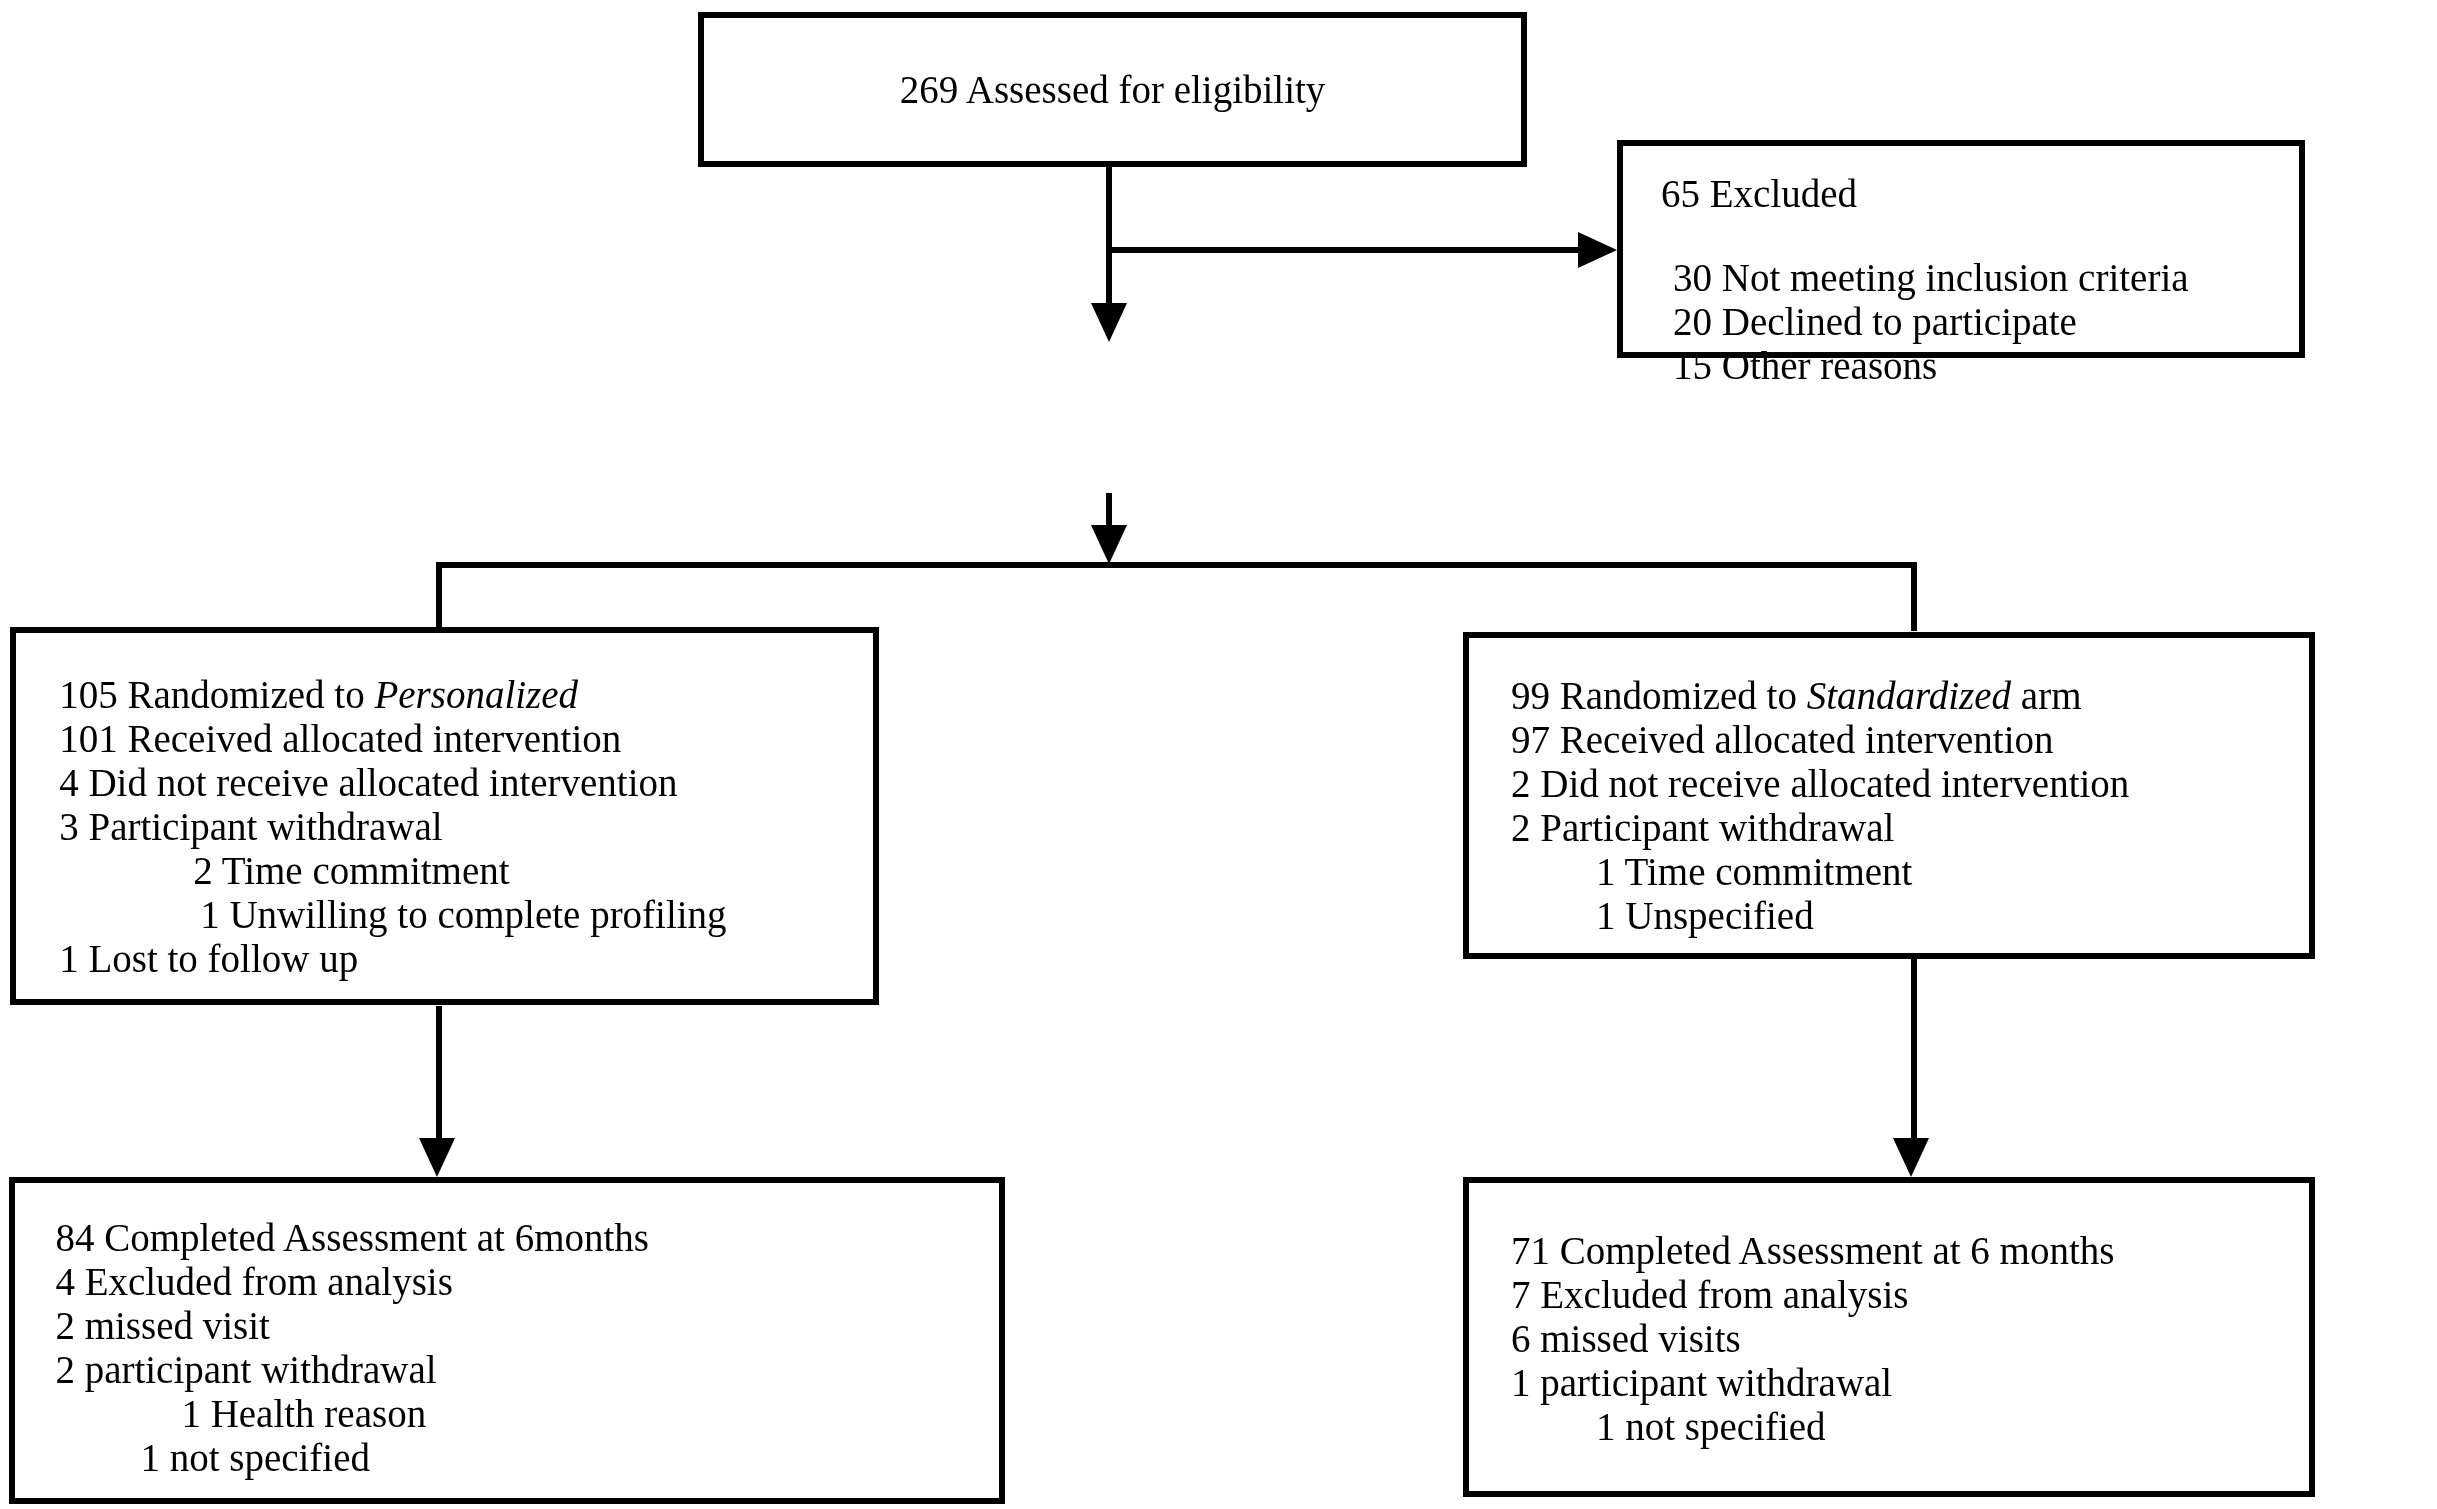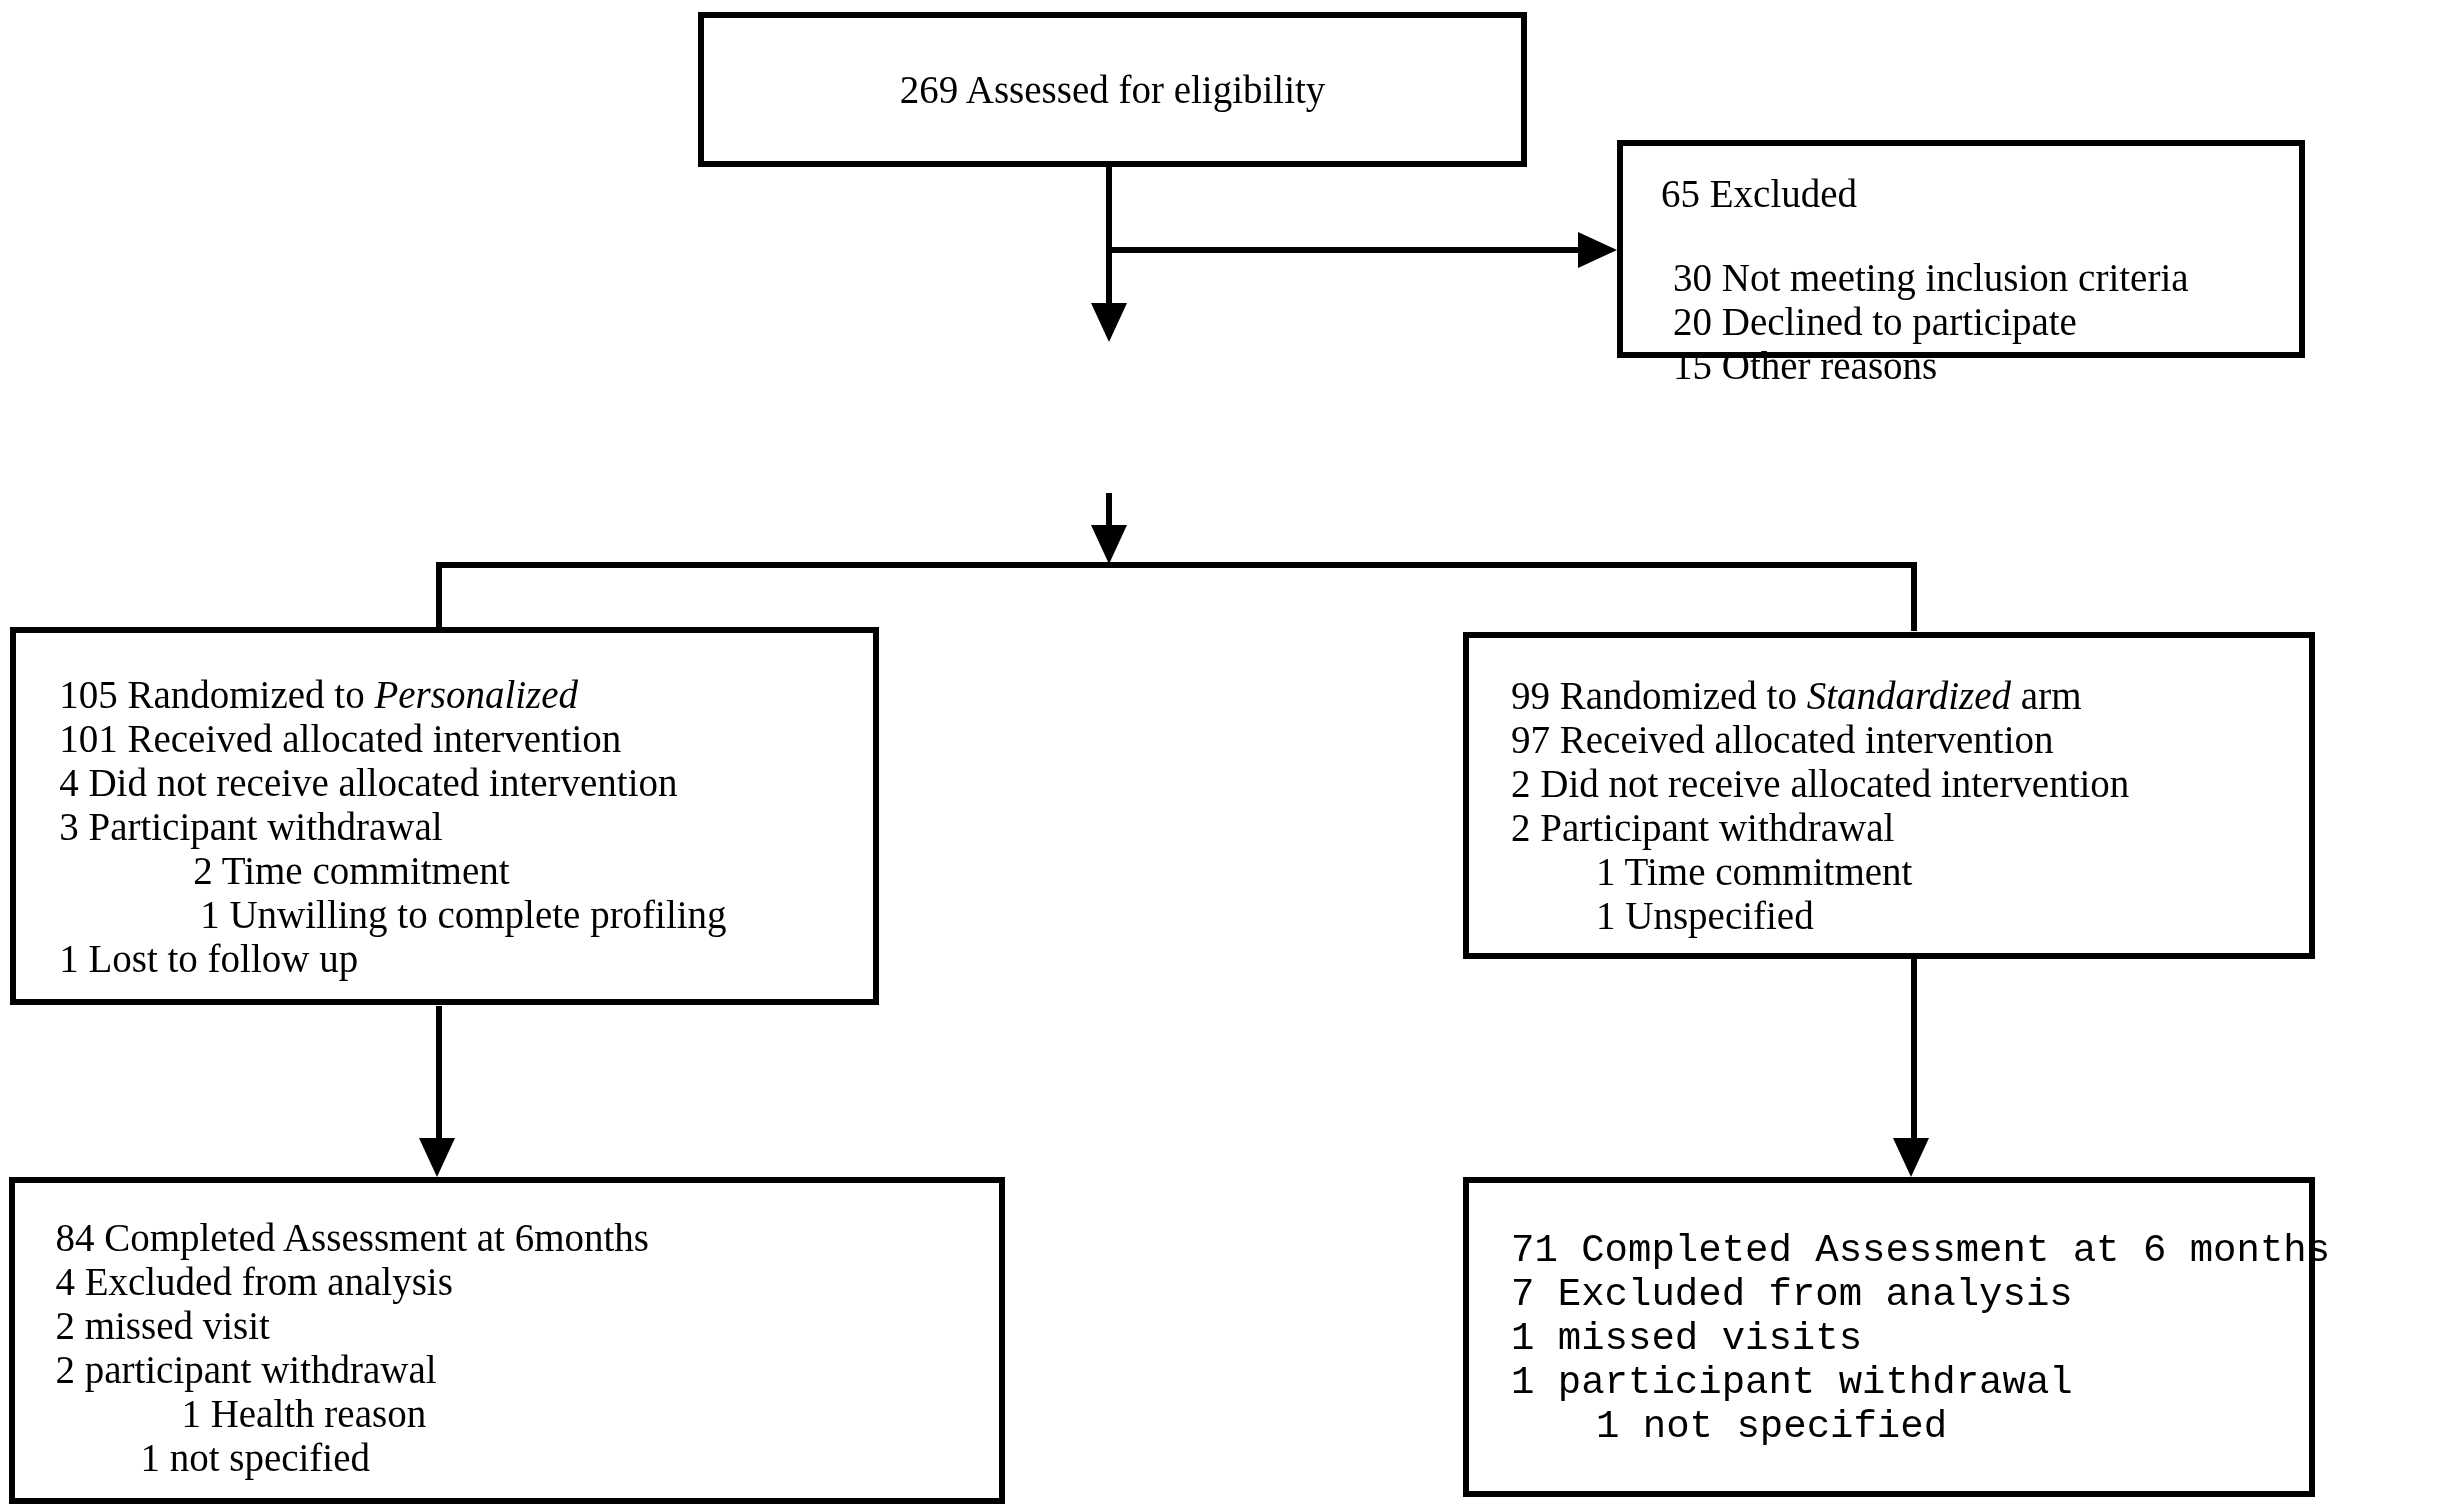--- a/index.html
+++ b/index.html
@@ -35,21 +35,21 @@
   .line{display:block;}
   .it{font-style:italic;}
 
   
   #box-eligibility        {left:698px;  top:12px;   width:829px;  height:155px;}
   #box-excluded           {left:1617px; top:140px;  width:688px;  height:218px; padding:25.6px 8.5px 0 38px;}
   #box-randomized         {left:698px;  top:343px;  width:825px;  height:150px;}
   #box-alloc-personalized {left:10.2px;   top:627px;  width:869px; height:378px; padding:40px 8.5px 0 43px;}
   #box-alloc-standardized {left:1463px; top:632px;  width:852px; height:327px; padding:36px 8.5px 0 42px;}
   #box-outcome-personalized{left:9.4px;  top:1177px; width:996px; height:327px; padding:33px 8.5px 0 40px;}
-  #box-outcome-standardized{left:1463px;top:1177px; width:852px; height:320px; padding:46px 8.5px 0 42px;font-family:Liberation Mono, monospace;}
+  #box-outcome-standardized{left:1463px;top:1177px; width:852px; height:320px; padding:46px 8.5px 0 42px;}
 
   
   .vline,.hline{position:absolute;background:var(--line);}
   #conn-v1     {left:1106px; top:167px;  width:6px;    height:136px;}
   #conn-h1     {left:1109px; top:247px;  width:469px;  height:6px;}
   #conn-v2     {left:1106px; top:493px;  width:6px;    height:32px;}
   #conn-split  {left:436px;  top:562px;  width:1481px; height:6px;}
   #conn-drop-l {left:436px;  top:564px;  width:6px;    height:63px;}
   #conn-drop-r {left:1911px; top:564px;  width:6px;    height:67px;}
   #conn-arrl   {left:436px;  top:1006px; width:6px;    height:132px;}
@@ -124,19 +124,19 @@
       <div class="line"><span>84 Completed Assessment at 6months</span></div>
       <div class="line"><span>4 Excluded from analysis</span></div>
       <div class="line"><span>2 missed visit</span></div>
       <div class="line"><span>2 participant withdrawal</span></div>
       <div class="line" style="margin-left: 126px;"><span>1 Health reason</span></div>
       <div class="line" style="margin-left: 85px;"><span>1 not specified</span></div>
     </div>
   <div class="box" id="box-outcome-standardized">
       <div class="line"><span>71 Completed Assessment at 6 months</span></div>
       <div class="line"><span>7 Excluded from analysis</span></div>
-      <div class="line"><span>1 missed visits</span></div>
+      <div class="line"><span>6 missed visits</span></div>
       <div class="line"><span>1 participant withdrawal</span></div>
       <div class="line" style="margin-left: 85px;"><span>1 not specified</span></div>
     </div>
 
 </div>
 
 
 </body></html>

